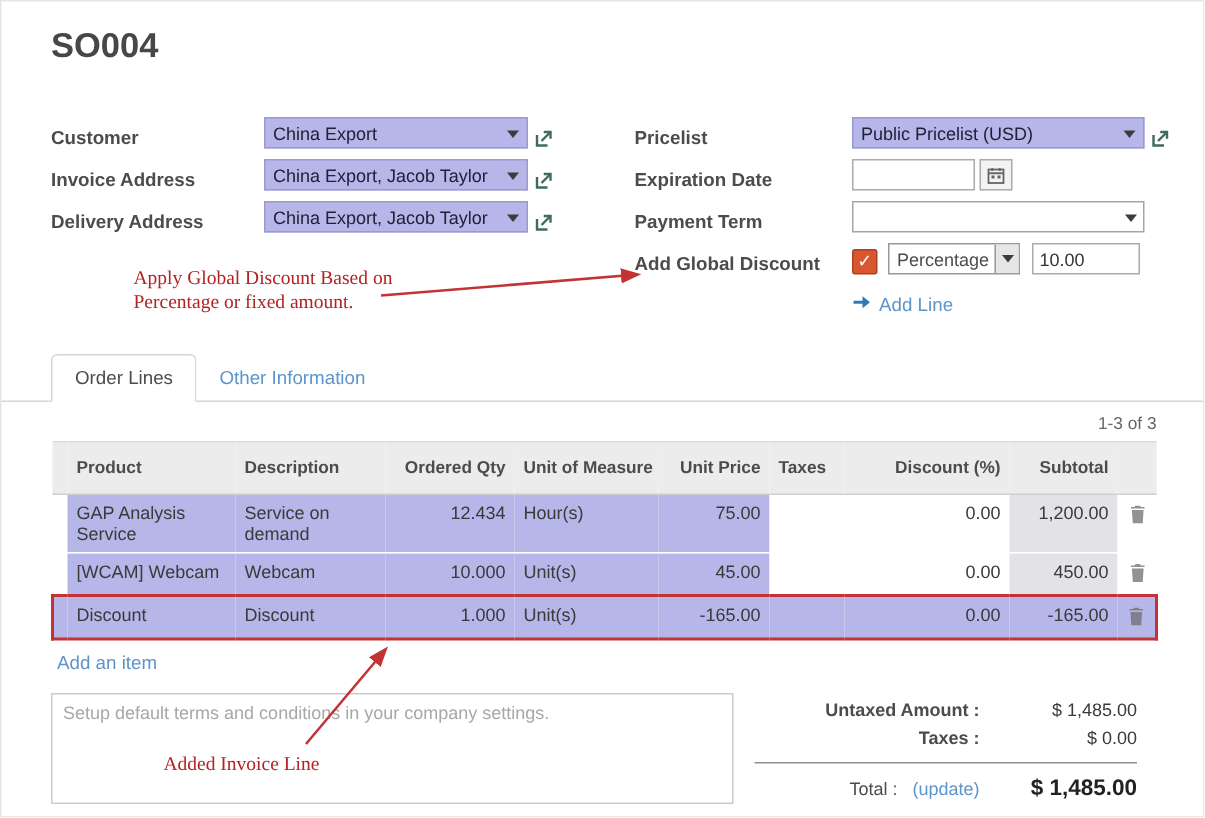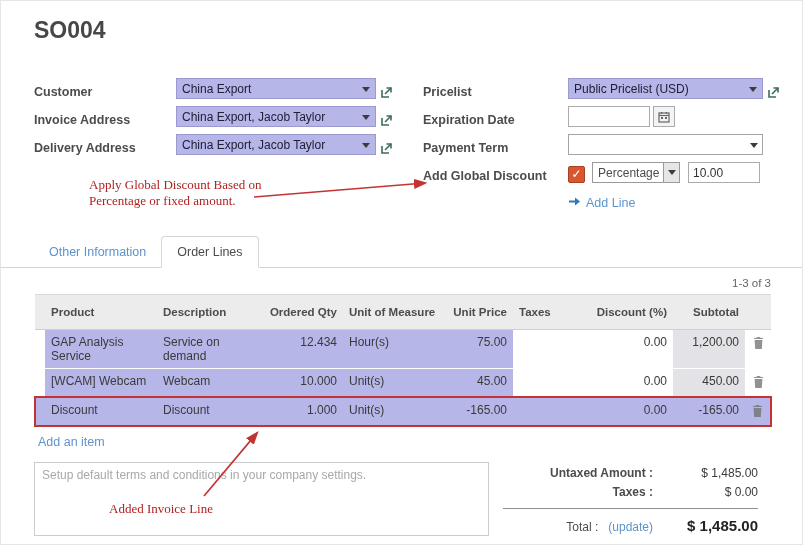--- a/index.html
+++ b/index.html
@@ -13,21 +13,21 @@
   
   .form { display:flex; margin:34px 0 0 33px; gap:30px; }
   .fcol-left { width:360px; }
   .fcol-right { width:380px; }
   .field-row { display:flex; align-items:flex-end; height:21px; margin-bottom:7px; }
   .flabel { width:142px; flex-shrink:0; font-weight:bold; font-size:12.5px; color:#4c4c4c; }
   .fcol-right .flabel { width:145px; }
 
   .sel { position:relative; height:21px; border:1px solid #9a9ad0; background:#b6b6e9;
          display:flex; align-items:center; padding:0 16px 0 5px; color:#20203a; overflow:hidden; white-space:nowrap; }
-  .w200 { width:200px; } .w195 { width:195px; }
+  .w200 { width:176px; } .w195 { width:195px; }
   .caret { position:absolute; right:5px; top:8px; width:0; height:0;
            border-left:4px solid transparent; border-right:4px solid transparent; border-top:5px solid #3c3c3c; }
   .extlink { margin-left:4px; display:inline-flex; cursor:pointer; }
 
   .tinput { height:21px; border:1px solid #ababab; background:#fff; padding:0 4px;
             font:12px "Liberation Sans", sans-serif; color:#333; }
   .date-input { width:82px; }
   .calbtn { width:22px; height:21px; margin-left:3px; border:1px solid #ababab; background:#f3f3f3;
             display:inline-flex; align-items:center; justify-content:center; cursor:pointer; }
 
@@ -212,22 +212,22 @@
               <path d="M1 5.5 H9" stroke="#2e7ab8" stroke-width="2" fill="none"></path>
               <path d="M7 1.5 L12 5.5 L7 9.5 z" fill="#2e7ab8"></path>
             </svg>
         </span>
         <span>Add Line</span>
       </a>
     </div>
   </div>
 
   <div class="tabs">
+    <div class="tab active">Order Lines</div>
     <div class="tab inactive">Other Information</div>
-    <div class="tab active">Order Lines</div>
   </div>
 
   <div class="pager">1-3 of 3</div>
 
   <table class="olines">
     <colgroup>
       <col style="width:10px">
         <col style="width:112px">
         <col style="width:100px">
         <col style="width:86px">

